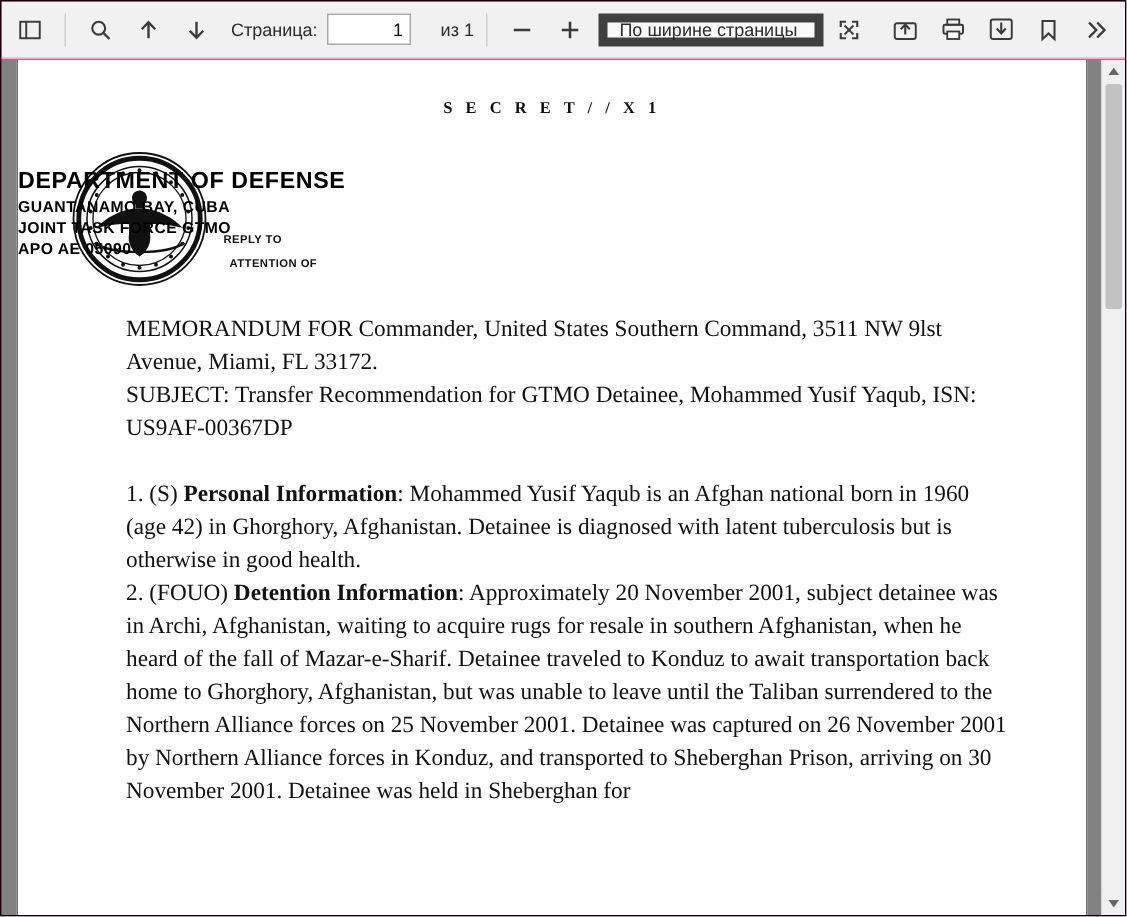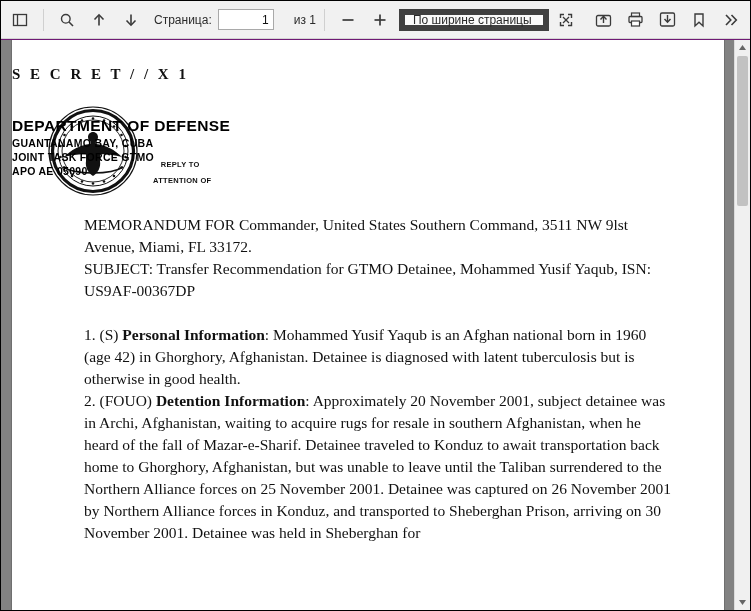--- a/index.html
+++ b/index.html
@@ -12,21 +12,21 @@
     height: 611px;
     overflow: hidden;
     font-family: "Liberation Sans", sans-serif;
   }
   .app {
     position: relative;
     width: 751px;
     height: 611px;
     box-sizing: border-box;
     border: 1px solid #000;
-    background: #701a75;
+    background: #ec4899;
     overflow: hidden;
   }
 
   
   .toolbar {
     position: relative;
     height: 38px;
     background: #f1f1f1;
     border-bottom: 1px solid #d4d4d4;
     display: flex;
@@ -122,25 +122,25 @@
   }
   .page-inner {
     position: relative;
     width: 100%;
     height: 100%;
     font-family: "Liberation Serif", serif;
     color: #111;
   }
 
   .classif {
-    text-align: left;
+    text-align: center;
     margin-top: 26px;
     font-family: "Liberation Serif", serif;
     font-weight: bold;
-    font-size: 15px;
+    font-size: 11px;
     letter-spacing: 3px;
   }
 
   .header-block {
     position: relative;
     height: 115px;
     margin-top: 16px;
   }
   .seal {
     position: absolute;
@@ -153,21 +153,21 @@
     position: absolute;
     left: 137px;
     top: 58px;
     font-family: "Liberation Sans", sans-serif;
     font-size: 7.5px;
     font-weight: bold;
     letter-spacing: .3px;
     color: #111;
     line-height: 16px;
   }
-  .reply-to span { display: block; text-align: center; }
+  .reply-to span { display: block; }
   .reply-to .l2 { margin-left: 4px; }
   .dod-block {
     position: absolute;
     left: 0;
     right: 0;
     top: 18px;
     text-align: left;
     font-family: "Liberation Sans", sans-serif;
     color: #000;
   }

